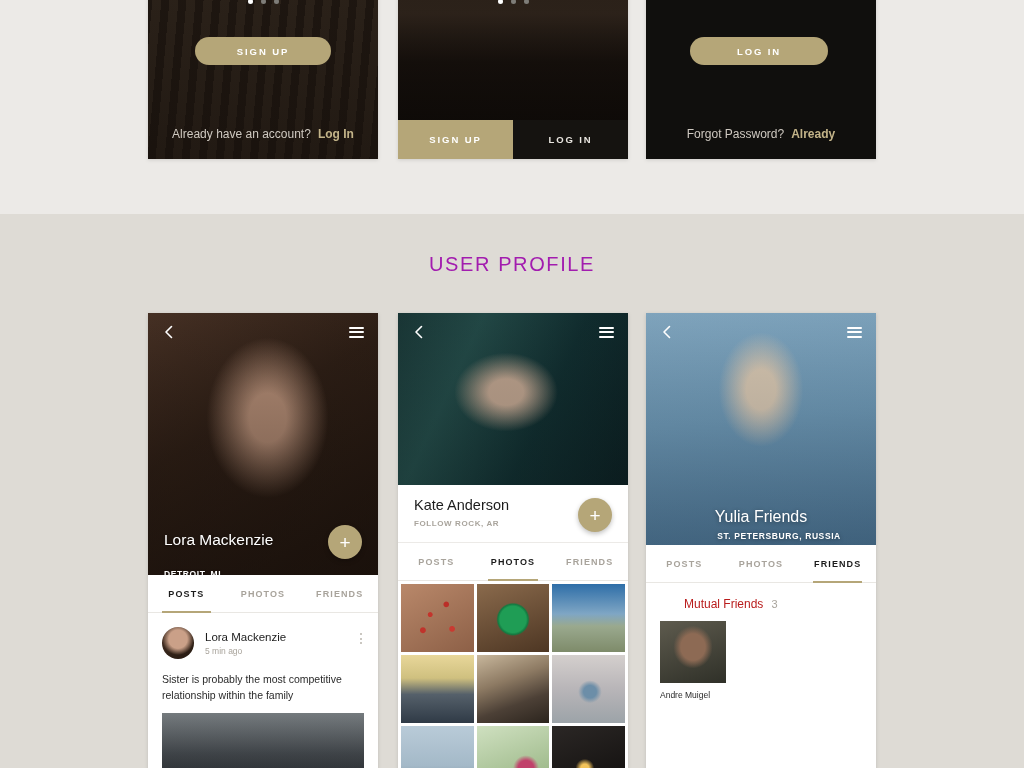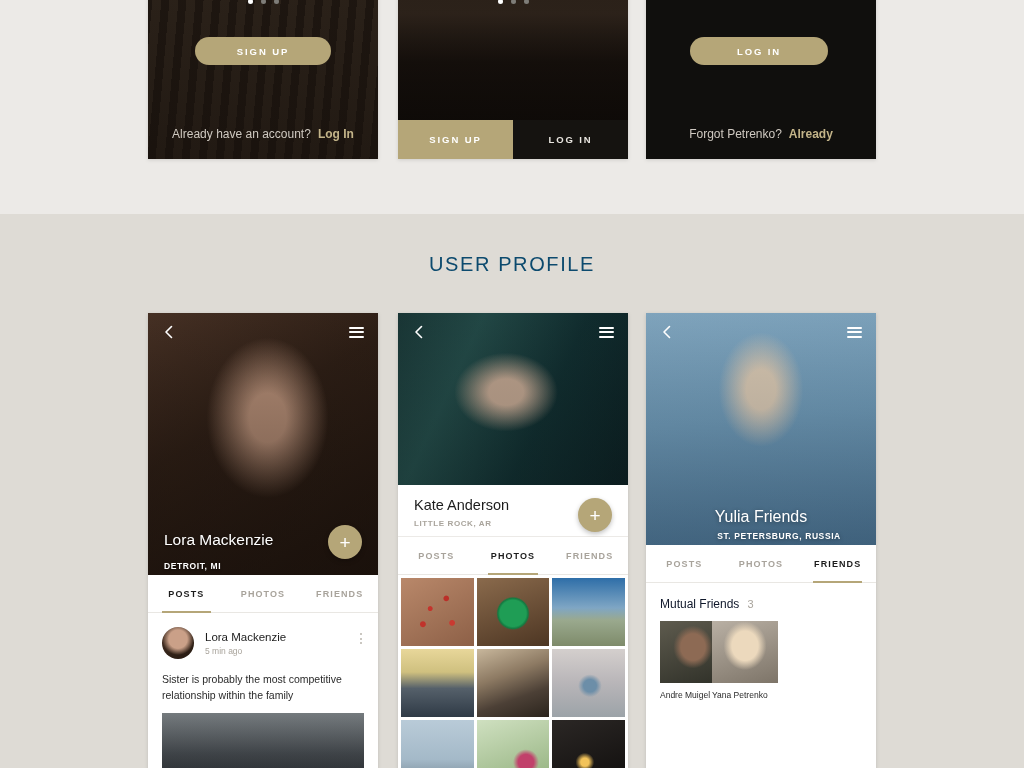--- a/index.html
+++ b/index.html
@@ -28,21 +28,21 @@
   }
 
   .section-title {
     position: absolute;
     left: 0; top: 253px;
     width: 1024px;
     text-align: center;
     font-size: 20px;
     letter-spacing: 1.6px;
     font-weight: 400;
-    color: #0c4a6e;
+    color: #a21caf;
   }
 
   
   .card {
     position: absolute;
     overflow: hidden;
     background: #ffffff;
     box-shadow: 0 1px 4px rgba(0,0,0,0.13);
   }
 
@@ -191,21 +191,21 @@
   .hero-loc {
     position: absolute;
     left: 16px;
     color: #fff;
     font-size: 8.5px;
     font-weight: 700;
     letter-spacing: .6px;
     text-shadow: 0 1px 3px rgba(0,0,0,.45);
   }
   #prof1-name { top: 218px; }
-  #prof1-loc  { top: 248px; }
+  #prof1-loc  { top: 256px; }
 
   .hero-center {
     position: absolute;
     left: 0; right: 0;
     text-align: center;
     color: #fff;
     text-shadow: 0 1px 4px rgba(0,0,0,.4);
   }
   #prof3-name { top: 508px; font-size: 16px; }
   #prof3-loc  { top: 531px; font-size: 8.5px; font-weight: 700; letter-spacing: .6px; padding-left: 36px; }
@@ -234,21 +234,21 @@
     border-radius: 13px;
     background: #b5a678;
     color: #fff;
     font-size: 9px; font-weight: 700; letter-spacing: 1.6px;
     display: flex; align-items: center; justify-content: center;
     border: none; cursor: pointer;
   }
 
   .ident-bar {
     position: relative;
-    height: 52px;
+    height: 58px;
     background: #fff;
     border-bottom: 1px solid #eceae7;
   }
   .ident-name {
     position: absolute; left: 16px; top: 12px;
     font-size: 14.5px; color: #1c1c1c;
   }
   .ident-loc {
     position: absolute; left: 16px; top: 34px;
     font-size: 8px; letter-spacing: .6px; color: #a9a49c; font-weight: 700;
@@ -333,21 +333,21 @@
   .g6 { background: radial-gradient(ellipse at 52% 54%, #6c8ea8 0 12%, rgba(108,142,168,0) 22%), linear-gradient(180deg, #d4cfcd 0%, #b8b5b8 50%, #9ca3a8 100%); }
   .g7 { background: linear-gradient(180deg, #b9cbd8 0%, #a4b9c8 58%, #6d7f8b 100%); }
   .g8 { background: radial-gradient(circle at 68% 62%, #c1416b 0 12%, rgba(193,65,107,0) 20%), linear-gradient(160deg, #cfe0c0, #8fae7a); }
   .g9 { background: radial-gradient(circle at 45% 62%, #f2c35a 0 7%, rgba(242,195,90,0) 16%), linear-gradient(160deg, #2b2725, #0f0d0c); }
 
   
   .mutual-head {
     padding: 14px 14px 10px 14px;
     display: flex; align-items: baseline; gap: 8px;
   }
-  .mutual-title { font-size: 12px; color: #0f172a; }
+  .mutual-title { font-size: 12px; color: #b91c1c; margin-left: 24px; }
   .mutual-count { font-size: 11px; color: #a9a49c; }
 
   .friends-row {
     display: flex;
     gap: 8px;
     padding: 0 14px;
   }
   .friend { width: 44px; }
   .friend-photo { width: 66px; height: 62px; background-size: cover; }
   .f1 { background: radial-gradient(ellipse at 50% 42%, #8d6a54 0 26%, rgba(141,106,84,0) 42%), linear-gradient(160deg, #5e5b4e, #2f3028); }
@@ -393,21 +393,21 @@
   <div class="split-bar">
     <div class="split-half gold">SIGN UP</div>
     <div class="split-half dark">LOG IN</div>
   </div>
 </div>
 
 <div class="card auth-card" id="auth3">
   <div class="auth-photo photo-dark"></div>
   <button class="pill-btn" id="login-pill">LOG IN</button>
   <div class="auth-footnote" id="auth3-footnote">
-    <span>Forgot Petrenko?</span><span class="accent">Already</span>
+    <span>Forgot Password?</span><span class="accent">Already</span>
   </div>
 </div>
 
 <div class="card profile-card" id="prof1">
   <div class="hero hero-1">
     <div class="hero-topbar">
       <svg class="icon-back" viewBox="0 0 14 14">
           <path d="M9.5 1.5 L4 7 L9.5 12.5" fill="none" stroke="#fff" stroke-width="1.6" stroke-linecap="round" stroke-linejoin="round"></path>
         </svg>
       <span class="icon-menu">
@@ -452,21 +452,21 @@
       <span class="icon-menu">
           <i></i>
           <i></i>
           <i></i>
         </span>
     </div>
   </div>
 
   <div class="ident-bar">
     <div class="ident-name">Kate Anderson</div>
-    <div class="ident-loc">LITTLE ROCK, AR</div>
+    <div class="ident-loc">FOLLOW ROCK, AR</div>
   </div>
   <button class="fab" id="prof2-fab">+</button>
 
   <div class="tabs">
     <div class="tab">POSTS</div>
     <div class="tab active">PHOTOS</div>
     <div class="tab">FRIENDS</div>
   </div>
 
   <div class="photo-grid">
@@ -506,21 +506,17 @@
   <div class="mutual-head">
     <span class="mutual-title">Mutual Friends</span>
     <span class="mutual-count">3</span>
   </div>
 
   <div class="friends-row">
     <div class="friend">
       <div class="friend-photo f1"></div>
       <div class="friend-name">Andre Muigel</div>
     </div>
-    <div class="friend">
-      <div class="friend-photo f3"></div>
-      <div class="friend-name">Yana Petrenko</div>
-    </div>
   </div>
 </div>
 
 <div class="hero-center" id="prof3-name" style="left:646px;width:230px;">Yulia Friends</div>
 <div class="hero-center" id="prof3-loc" style="left:646px;width:230px;">ST. PETERSBURG, RUSSIA</div>
 
 </body></html>

